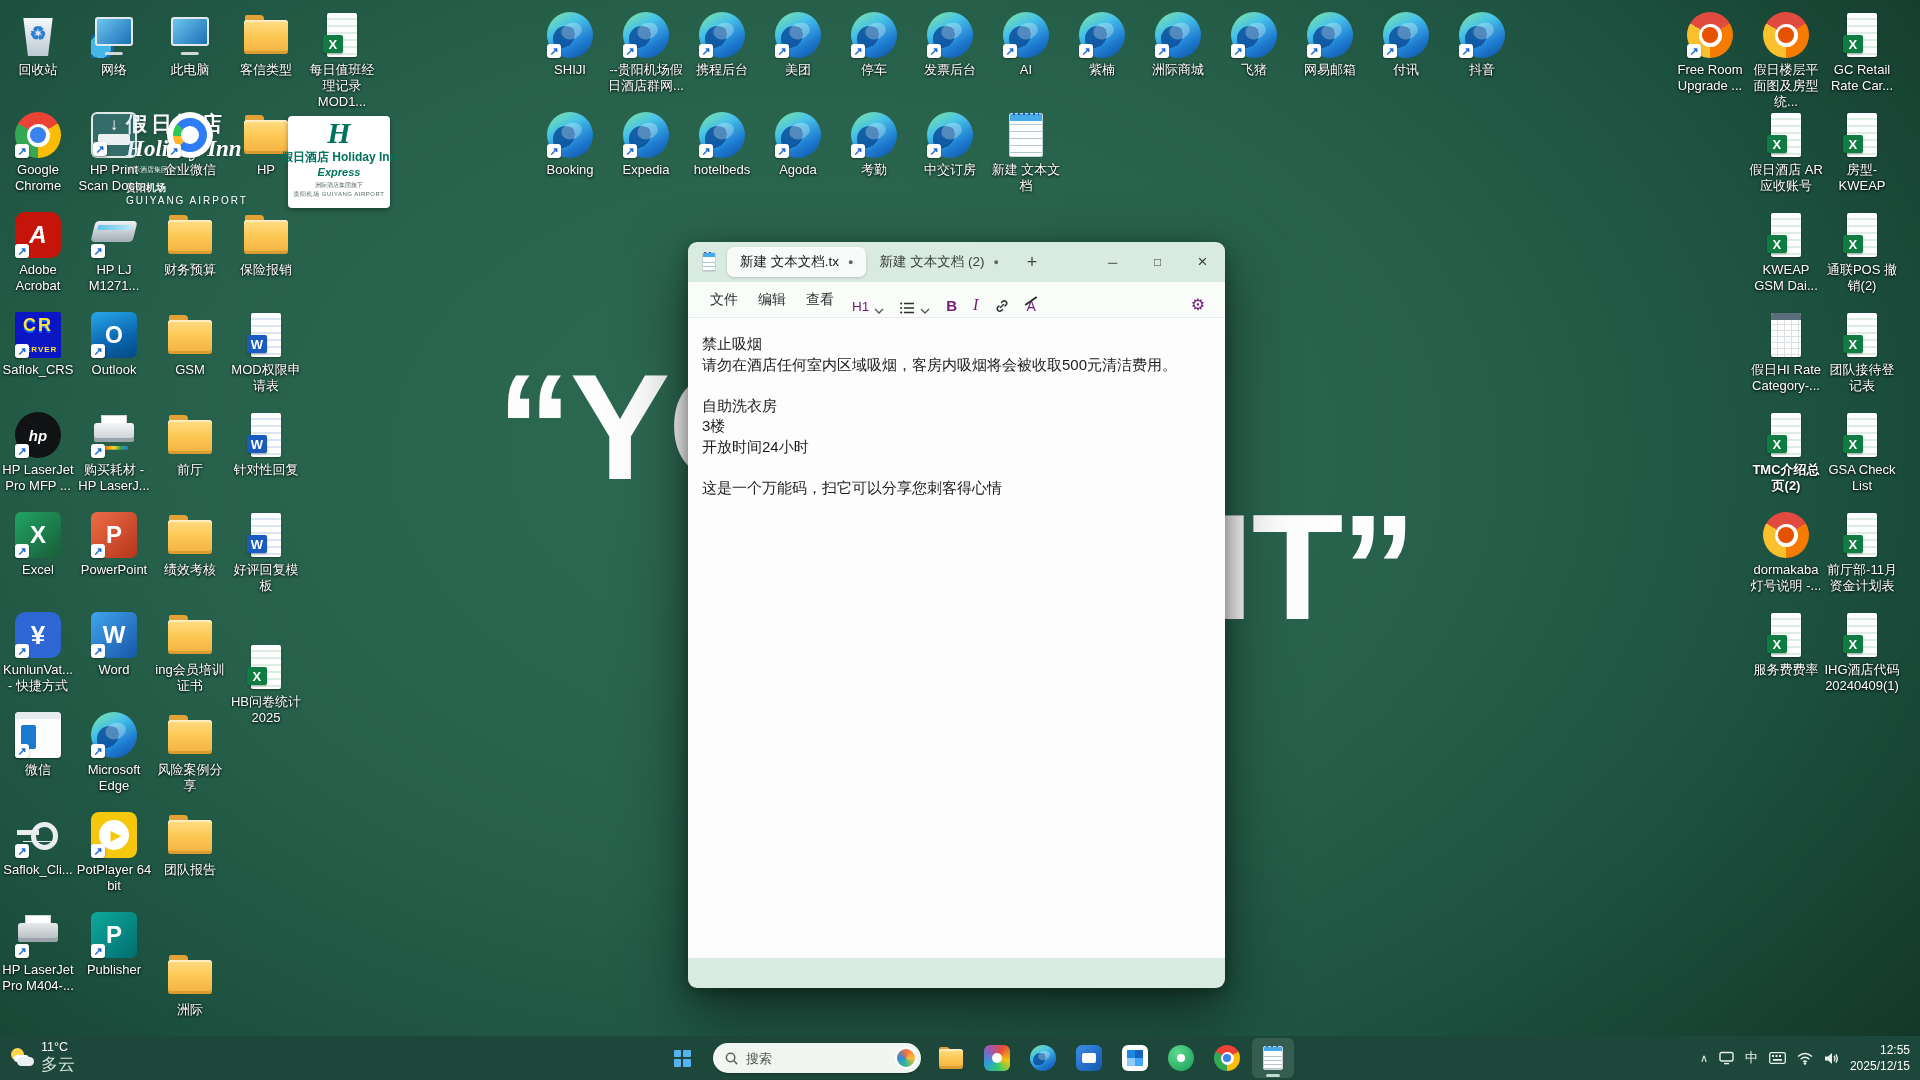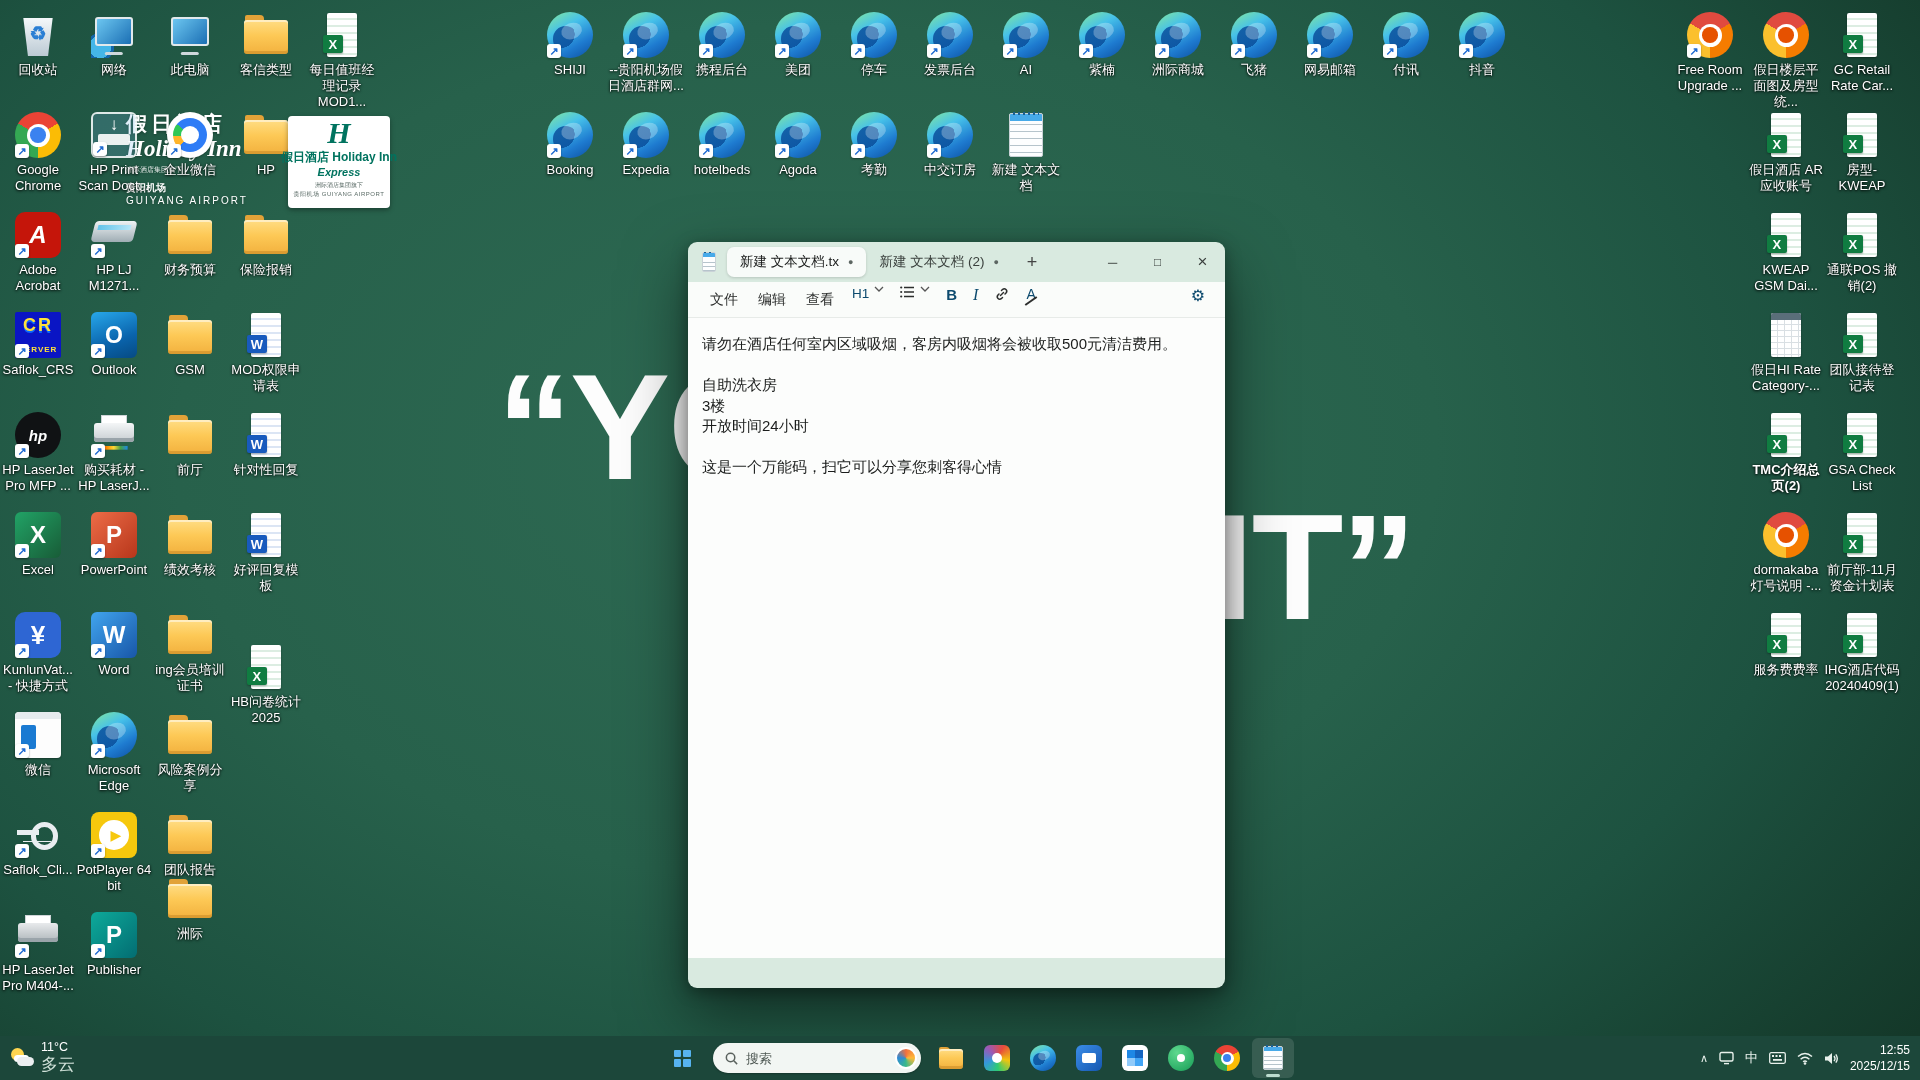--- a/index.html
+++ b/index.html
@@ -159,22 +159,22 @@
   .np-appico{width:18px;height:21px;margin-right:9px}
   .np-tab{display:flex;align-items:center;gap:9px;height:30px;padding:0 13px;border-radius:7px;font-size:13.5px;color:#3a403d;cursor:pointer}
   .np-tab.active{background:#f8fbf9;box-shadow:0 1px 3px rgba(0,0,0,.16);color:#191b1a}
   .np-dot{font-size:9px;color:#5c6662;line-height:1}
   .np-newtab{font-size:18px;color:#444;background:none;border:none;width:30px;height:28px;border-radius:5px;margin-left:5px;cursor:pointer}
   .np-caption{margin-left:auto;display:flex;height:40px}
   .np-caption button{width:45px;height:40px;border:none;background:none;color:#3a3f3d;display:flex;align-items:center;justify-content:center;cursor:pointer}
   .np-min{font-size:13px}.np-max{font-size:12px}.np-close{font-size:17px}
   .np-toolbar{display:flex;align-items:center;height:36px;padding:0 12px;background:#fafcfa;border-bottom:1px solid #e7ebe8}
   .np-menu{padding:0 10px;font-size:14px;color:#2c2e2d;background:none;border:none;height:28px;border-radius:5px;cursor:pointer}
-  .np-fbtn{display:flex;align-items:flex-start;gap:5px;background:none;border:none;height:28px;padding:0 8px;border-radius:5px;
-    font-size:13.5px;color:#0c4a6e;cursor:pointer}
+  .np-fbtn{display:flex;align-items:flex-end;gap:5px;background:none;border:none;height:28px;padding:0 8px;border-radius:5px;
+    font-size:13.5px;color:#701a75;cursor:pointer}
   .np-bold{font-weight:bold;font-size:15px}
   .np-italic{font-family:"Liberation Serif",serif;font-style:italic;font-size:16px}
   .np-clear{position:relative}
   .np-clear i{font-style:normal;font-size:14px}
   .np-clear::after{content:"";position:absolute;left:6px;top:14px;width:14px;height:2px;background:#2c2e2d;transform:rotate(-35deg)}
   .np-gear{margin-left:auto;font-size:16px}
   .np-text{height:640px;padding:16px 14px 0;font-size:15px;line-height:20.5px;color:#1b1d1c;background:#fcfdfc;overflow:hidden;cursor:text}
   .np-line{height:20.5px;white-space:pre}
   .np-status{display:flex;align-items:center;height:30px;background:#f2f4f3;border-top:1px solid #e0e3e1;font-size:12.5px;color:#4a4f4d}
   .sb{padding:0 13px;white-space:nowrap}
@@ -416,21 +416,21 @@
         <i class="arr">↗</i>
       </div>
       <div class="dlabel">HP LaserJet Pro M404-...</div>
     </div>
     <div class="dicon" style="left: 76px; top: 912px;">
       <div class="ic ic-pubapp">
         <i class="arr">↗</i>
       </div>
       <div class="dlabel">Publisher</div>
     </div>
-    <div class="dicon" style="left: 152px; top: 876px;">
+    <div class="dicon" style="left: 152px; top: 952px;">
       <div class="ic ic-folder"></div>
       <div class="dlabel">洲际</div>
     </div>
     <div class="dicon" style="left: 532px; top: 12px;">
       <div class="ic ic-edge">
         <i class="arr">↗</i>
       </div>
       <div class="dlabel">SHIJI</div>
     </div>
     <div class="dicon" style="left: 608px; top: 12px;">
@@ -670,20 +670,21 @@
             <path d="M8.5 11.5l-1.2 1.2a2.5 2.5 0 01-3.5-3.5L5 8"></path>
           </g>
         </svg>
     </button>
     <button class="np-fbtn np-clear">
       <i>A</i>
     </button>
     <button class="np-fbtn np-gear">⚙</button>
   </div>
   <div class="np-text">
+      <div class="np-line">禁止吸烟</div>
       <div class="np-line">请勿在酒店任何室内区域吸烟，客房内吸烟将会被收取500元清洁费用。</div>
       <div class="np-line"></div>
       <div class="np-line">自助洗衣房</div>
       <div class="np-line">3楼</div>
       <div class="np-line">开放时间24小时</div>
       <div class="np-line"></div>
       <div class="np-line">这是一个万能码，扫它可以分享您刺客得心情</div>
     </div>
 </div>
 

